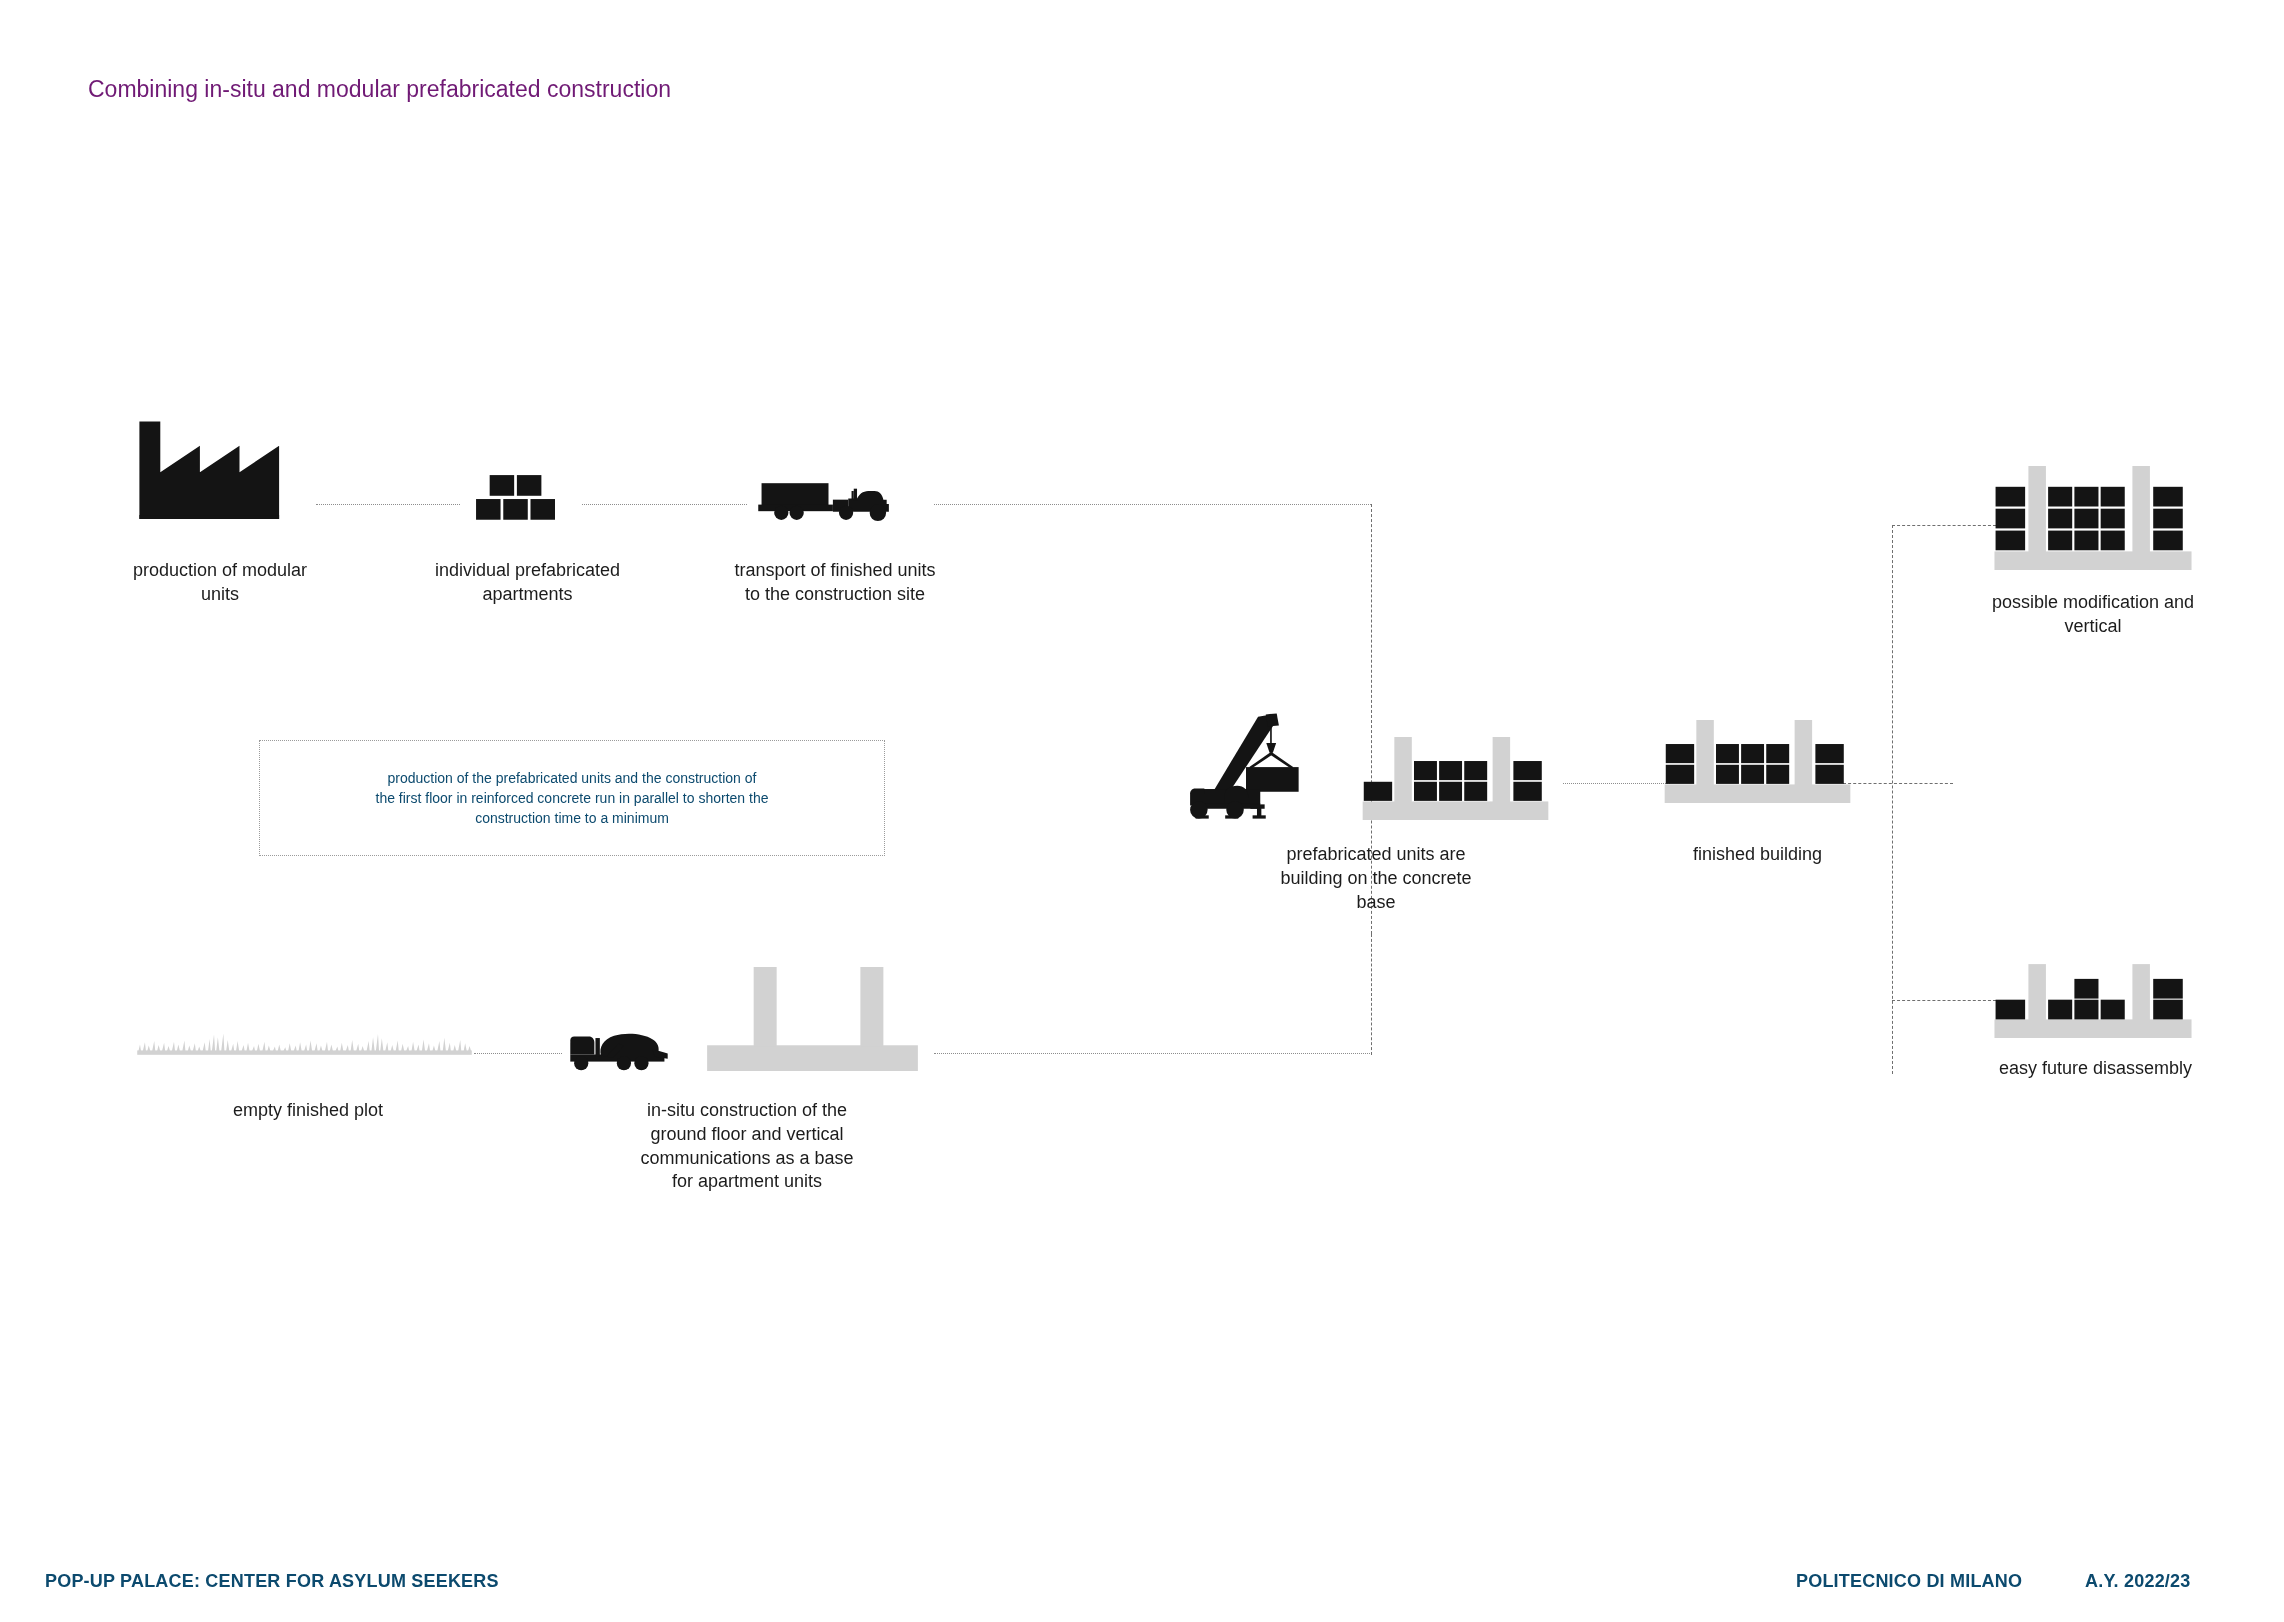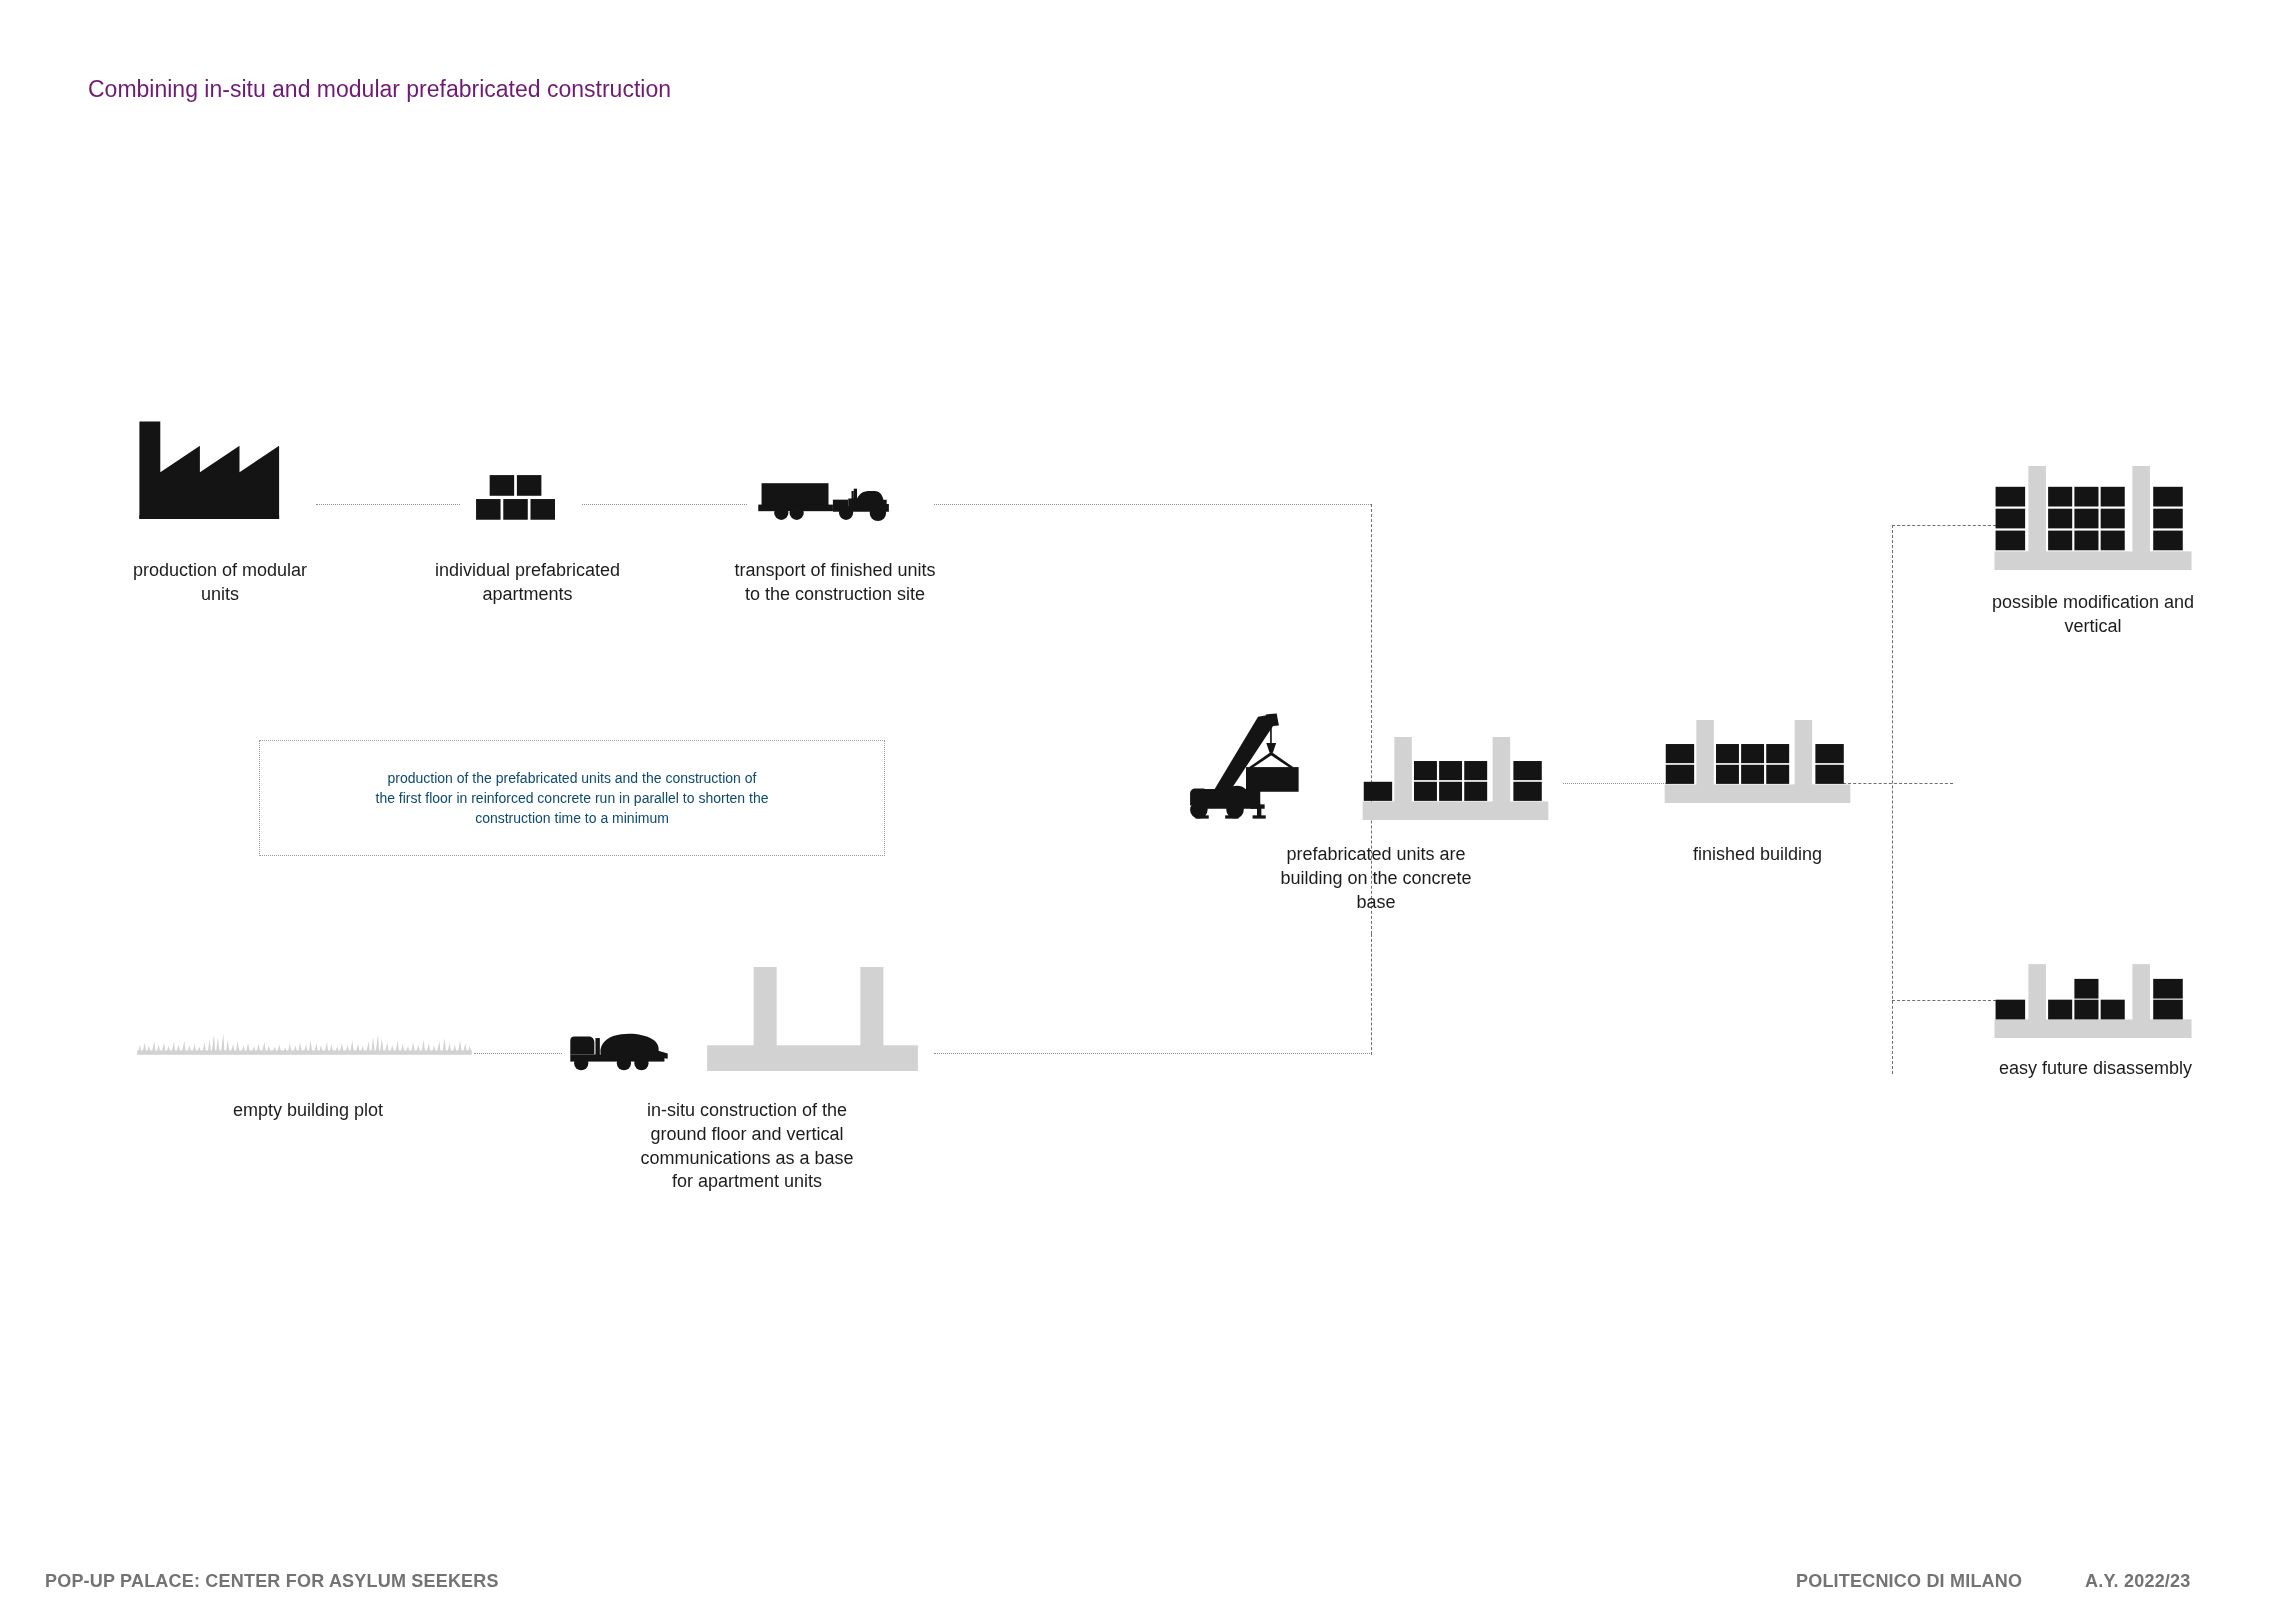--- a/index.html
+++ b/index.html
@@ -39,21 +39,21 @@
     position: absolute;
     left: 0; right: 0;
     top: 1571px;
     height: 33px;
   }
   .footer-txt {
     position: absolute;
     font-size: 18px;
     font-weight: bold;
     letter-spacing: 0.2px;
-    color: #737373;
+    color: #0c4a6e;
     white-space: nowrap;
   }
   #footer-left  { left: 45px;  top: 0; }
   #footer-inst  { left: 1796px; top: 0; }
   #footer-year  { left: 2085px; top: 0; }
 
   
   .node {
     position: absolute;
     box-sizing: border-box;
@@ -200,21 +200,21 @@
 <div class="node" style="left:137px; top:1023px; width:335px; height:34px;">
   <div class="ico" style="left:0; top:0;">
     <svg width="335" height="34" viewBox="0 0 610 62" xmlns="http://www.w3.org/2000/svg">
       <g fill="#d2d2d2">
         <rect x="0" y="50" width="610" height="8"></rect>
         <path d="M2 52 l3 -13 l2 13 z M10 52 l4 -17 l2 17 z M18 52 l3 -11 l3 11 z M27 52 l4 -19 l2 19 z M36 52 l3 -12 l3 12 z M45 52 l4 -16 l2 16 z M54 52 l3 -10 l3 10 z M63 52 l4 -18 l2 18 z M72 52 l3 -13 l3 13 z M82 52 l4 -20 l2 20 z M92 52 l3 -11 l3 11 z M101 52 l4 -15 l2 15 z M110 52 l3 -9 l3 9 z M119 52 l4 -17 l2 17 z M129 52 l3 -23 l2 23 z M136 52 l4 -31 l2 31 z M144 52 l3 -26 l3 26 z M153 52 l4 -33 l2 33 z M162 52 l3 -21 l3 21 z M171 52 l4 -14 l2 14 z M180 52 l3 -19 l3 19 z M190 52 l4 -12 l2 12 z M199 52 l3 -16 l3 16 z M209 52 l4 -10 l2 10 z M218 52 l3 -14 l3 14 z M228 52 l4 -18 l2 18 z M237 52 l3 -11 l3 11 z M247 52 l4 -9 l2 9 z M256 52 l3 -13 l3 13 z M266 52 l4 -8 l2 8 z M275 52 l3 -15 l3 15 z M285 52 l4 -11 l2 11 z M294 52 l3 -17 l3 17 z M304 52 l4 -13 l2 13 z M313 52 l3 -20 l3 20 z M323 52 l4 -15 l2 15 z M332 52 l3 -11 l3 11 z M342 52 l4 -18 l2 18 z M351 52 l3 -13 l3 13 z M361 52 l4 -9 l2 9 z M370 52 l3 -16 l3 16 z M380 52 l4 -12 l2 12 z M389 52 l3 -21 l3 21 z M399 52 l4 -14 l2 14 z M408 52 l3 -10 l3 10 z M418 52 l4 -19 l2 19 z M427 52 l3 -26 l3 26 z M435 52 l4 -32 l2 32 z M443 52 l3 -24 l3 24 z M452 52 l4 -17 l2 17 z M462 52 l3 -12 l3 12 z M471 52 l4 -20 l2 20 z M481 52 l3 -14 l3 14 z M490 52 l4 -10 l2 10 z M500 52 l3 -18 l3 18 z M509 52 l4 -13 l2 13 z M519 52 l3 -22 l3 22 z M528 52 l4 -15 l2 15 z M538 52 l3 -11 l3 11 z M547 52 l4 -19 l2 19 z M557 52 l3 -25 l3 25 z M566 52 l4 -16 l2 16 z M576 52 l3 -12 l3 12 z M585 52 l4 -21 l2 21 z M595 52 l3 -15 l3 15 z M603 52 l3 -10 l3 10 z"></path>
       </g>
     </svg>
   </div>
 </div>
-<div class="node-caption" style="left:165px; top:1099px; width:286px;">empty building plot</div>
+<div class="node-caption" style="left:165px; top:1099px; width:286px;">empty finished plot</div>
 
 <div class="node" style="left:567px; top:967px; width:352px; height:103px;">
   <div class="ico" style="left:0; top:60px;">
     <svg width="104" height="44" viewBox="0 0 190 80" xmlns="http://www.w3.org/2000/svg">
       <g fill="#141414">
 
         <rect x="6" y="50" width="172" height="13"></rect>
 
         <path d="M6 50 L6 24 C6 20 9 17 13 17 L40 17 C46 17 50 22 50 28 L50 50 Z"></path>
         <rect x="52" y="20" width="8" height="34"></rect>

